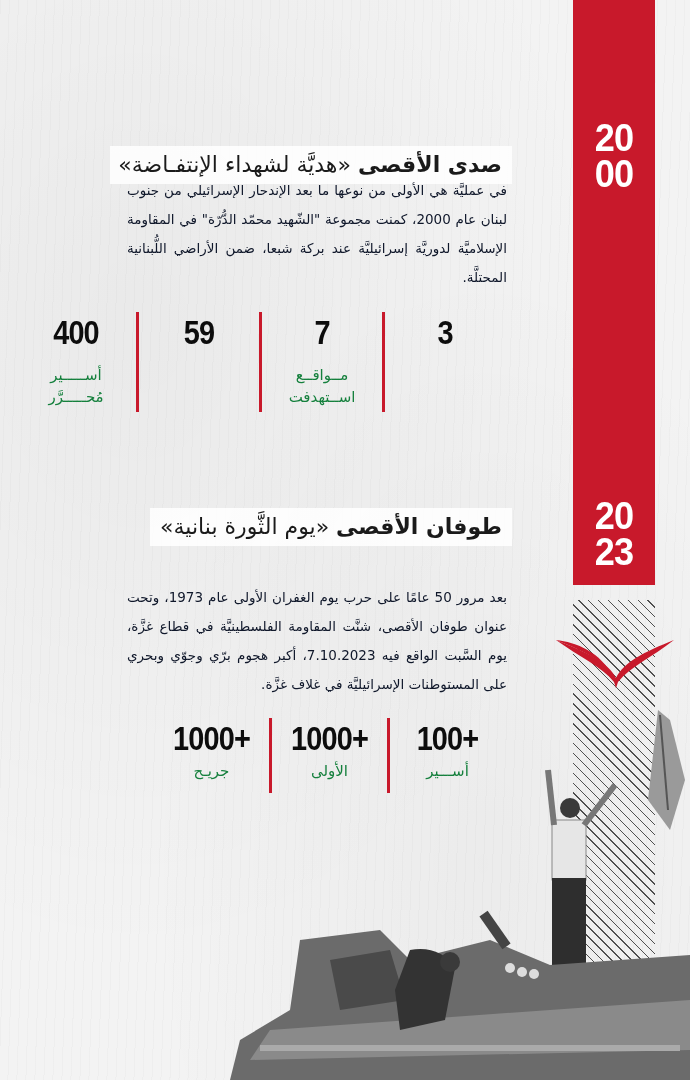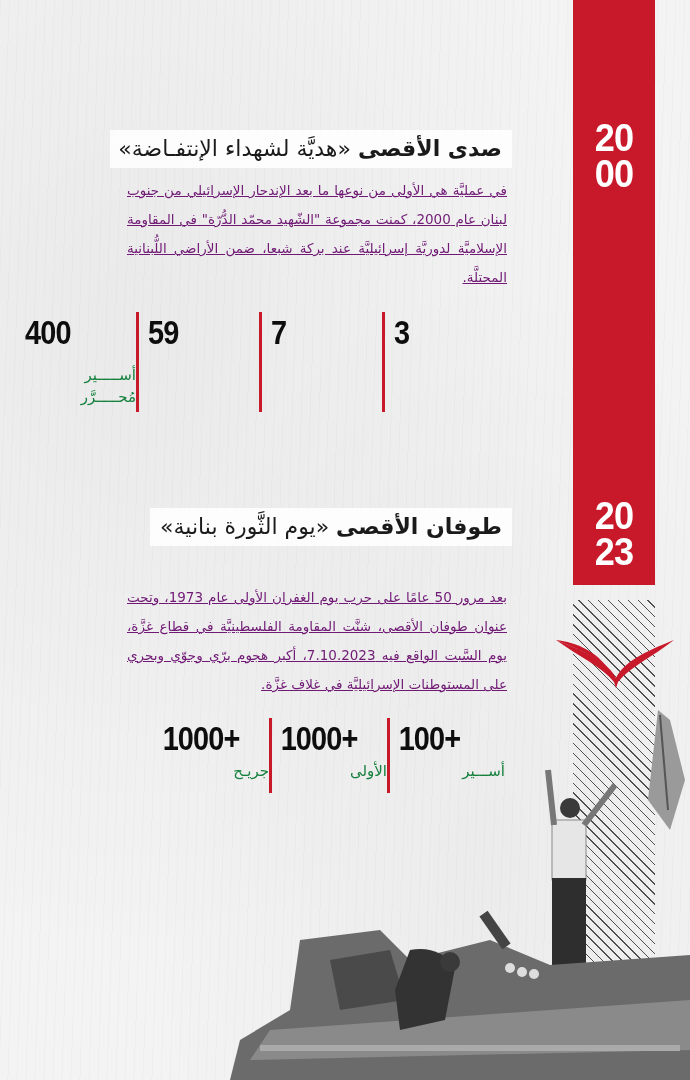--- a/index.html
+++ b/index.html
@@ -32,38 +32,38 @@
     }
     .emblem { position: absolute; left: 556px; top: 630px; width: 118px; height: 60px; }
 
     .section-title {
       position: absolute; right: 178px; direction: rtl;
       background: rgba(255,255,255,0.85);
       padding: 4px 10px; font-size: 22px; line-height: 30px; white-space: nowrap;
     }
     .section-title b { font-weight: 700; }
     .section-title span.sub { font-weight: 400; }
-    .t1 { top: 130px; padding-left: 8px; }
+    .t1 { top: 146px; padding-left: 8px; }
     .t2 { top: 508px; }
 
     .body-text {
       position: absolute; right: 183px; width: 380px; direction: rtl; text-align: justify;
-      font-size: 13.5px; line-height: 29px; color: #701a75; text-decoration: underline;
+      font-size: 13.5px; line-height: 29px; color: #0f172a;
     }
     .b1 { top: 176px; }
     .b2 { top: 583px; }
 
     .stats {
       position: absolute; right: 185px; direction: rtl;
       display: flex; align-items: flex-start;
     }
     .stats-1 { top: 312px; }
     .stats-2 { top: 718px; }
     .stat {
-      width: 104px; position: relative;
+      width: 104px; text-align: center; position: relative;
     }
     .stat + .stat { border-right: 3px solid #c8192b; }
     .stats-1 .stat { width: 120px; height: 100px; }
     .stats-2 .stat { width: 115px; height: 75px; }
     .stat-num {
       font-family: "Liberation Sans", sans-serif; font-weight: 700;
       font-size: 34px; line-height: 40px; color: #0d0d0d; direction: ltr;
       transform: scaleX(0.85); letter-spacing: -1px;
     }
     .stat-label {
@@ -98,20 +98,22 @@
   <span class="sub">«هديَّة لشهداء الإنتفـاضة»</span>
 </div>
 <div class="body-text b1">في عمليَّة هي الأولى من نوعها ما بعد الإندحار الإسرائيلي من جنوب لبنان عام 2000، كمنت مجموعة "الشّهيد محمّد الدُّرّة" في المقاومة الإسلاميَّة لدوريَّة إسرائيليَّة عند بركة شبعا، ضمن الأراضي اللُّبنانية المحتلَّة.</div>
 
 <div class="stats stats-1">
   <div class="stat">
     <div class="stat-num">3</div>
   </div>
   <div class="stat">
     <div class="stat-num">7</div>
+    <div class="stat-label">مــواقــع
+اســتهدفت</div>
   </div>
   <div class="stat">
     <div class="stat-num">59</div>
   </div>
   <div class="stat">
     <div class="stat-num">400</div>
     <div class="stat-label">أســـــير
 مُحـــــرَّر</div>
   </div>
 </div>

